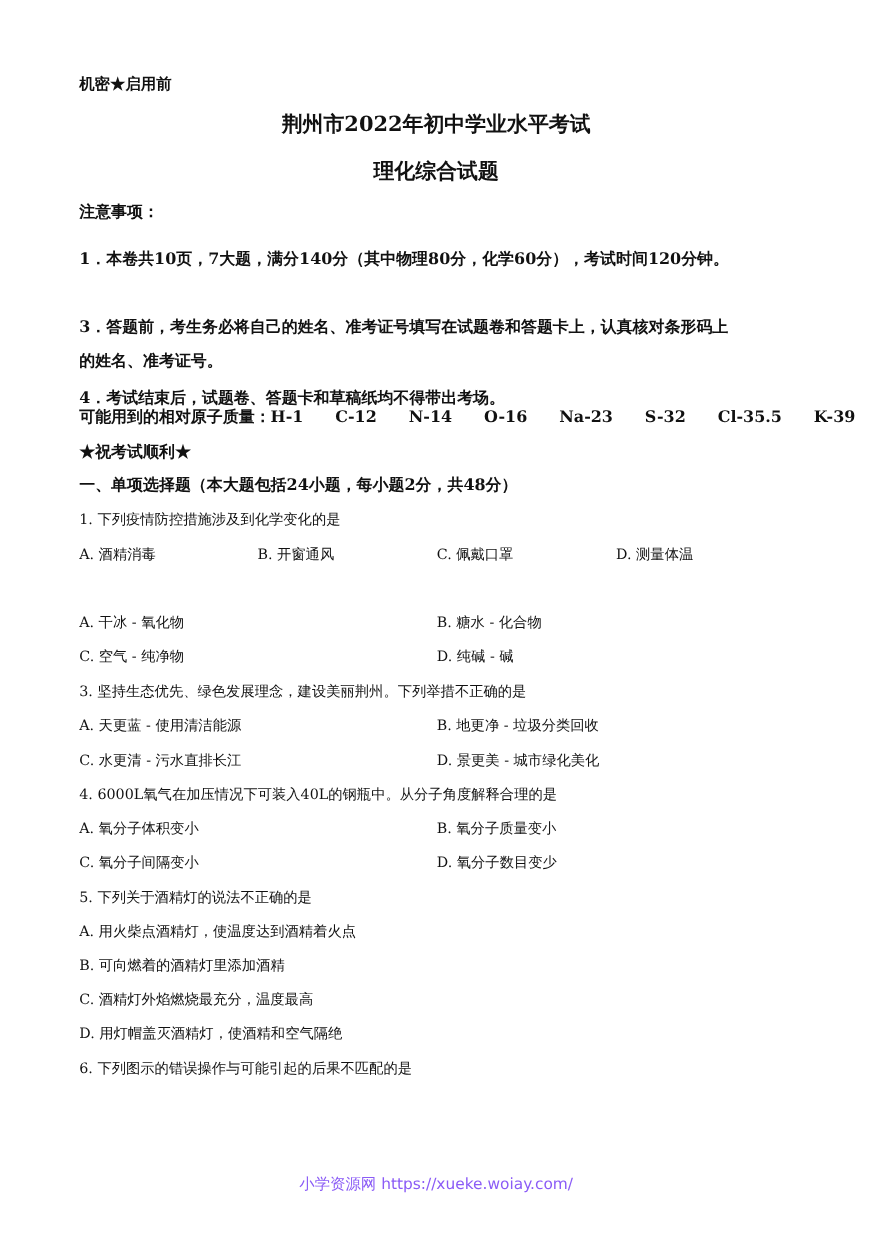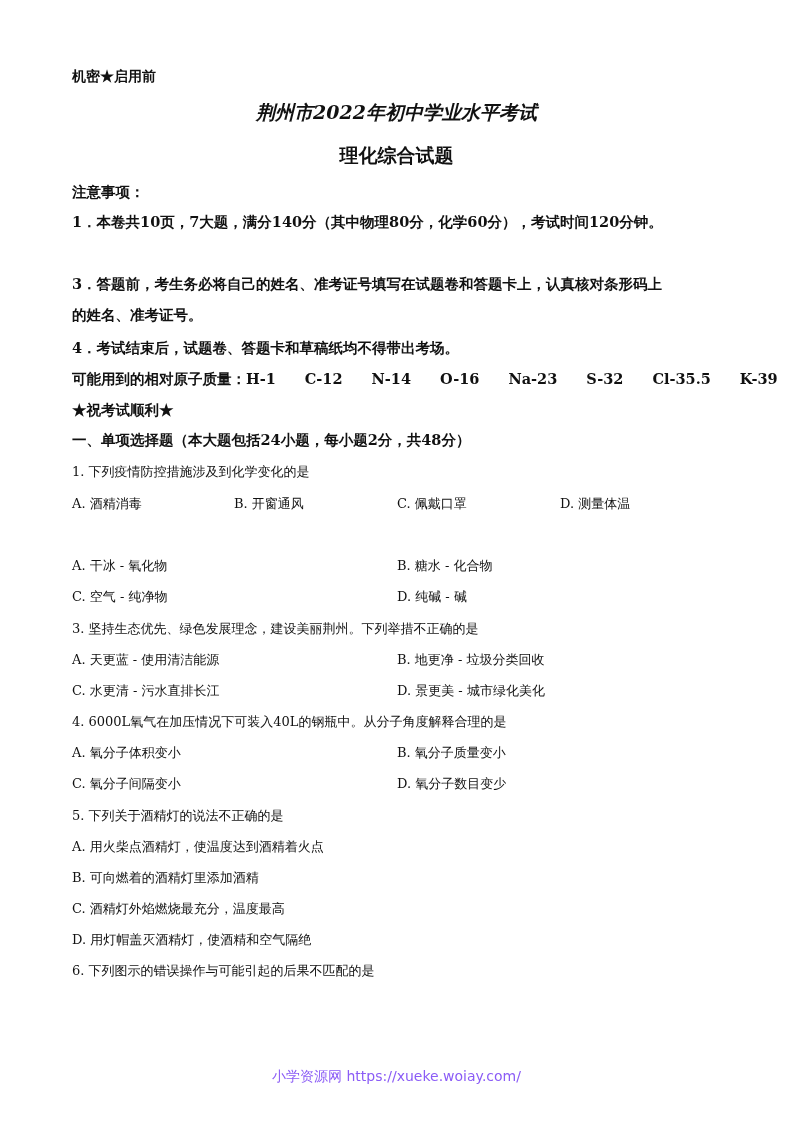--- a/index.html
+++ b/index.html
@@ -3,24 +3,24 @@
   <meta charset="utf-8">
   <style>
     html, body { margin: 0; padding: 0; background: #ffffff; }
     body { width: 793px; height: 1122px; position: relative; overflow: hidden; color: #111; }
     .page { position: absolute; left: 0; top: 0; width: 793px; height: 1122px; }
     .serif { font-family: "DejaVu Serif", "Liberation Serif", serif; }
     .bold { font-weight: bold; }
     .line { position: absolute; left: 72px; white-space: nowrap; }
     .confidential { top: 68px; font-size: 14px; }
     .title { position: absolute; left: 0; width: 793px; text-align: center; white-space: nowrap; }
-    .title-main { top: 100px; font-size: 19px; font-style: italic; }
+    .title-main { top: 100px; font-size: 19px; }
     .title-sub { top: 143px; font-size: 19px; }
     .notice-h { top: 183px; font-size: 14.5px; text-align: center; }
-    .notice { font-size: 14.5px; }
+    .notice { font-size: 14.5px; margin-top: 13px; }
     .n1 { top: 213px; }
     .n2 { top: 244px; }
     .n3 { top: 275px; }
     .n3b { top: 306px; font-family: Liberation Mono, monospace; }
     .n4 { top: 339px; }
     .atoms { top: 370px; font-size: 14.5px; }
     .atoms span.el { margin-left: 29px; }
     .luck { top: 401px; font-size: 14.5px; }
     .section { top: 431px; font-size: 14.5px; }
     .q { font-size: 13px; }

